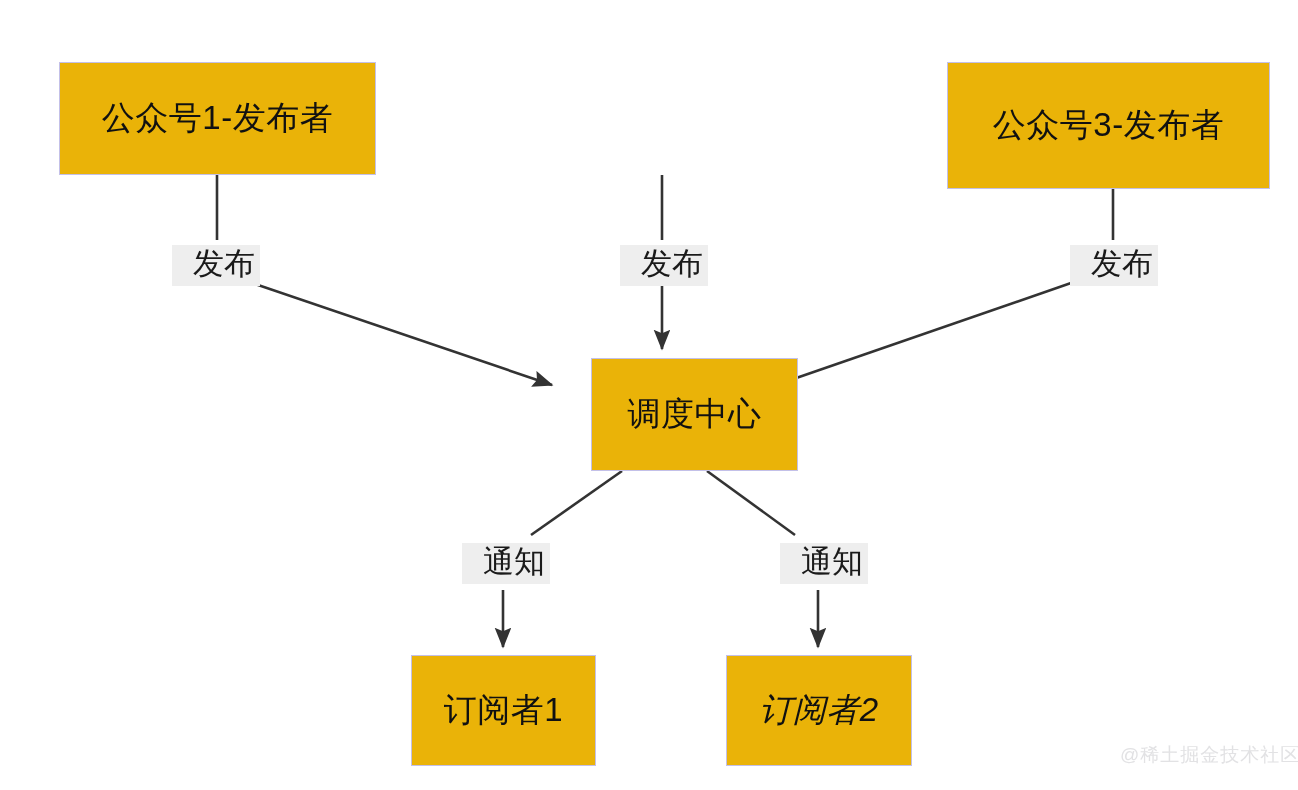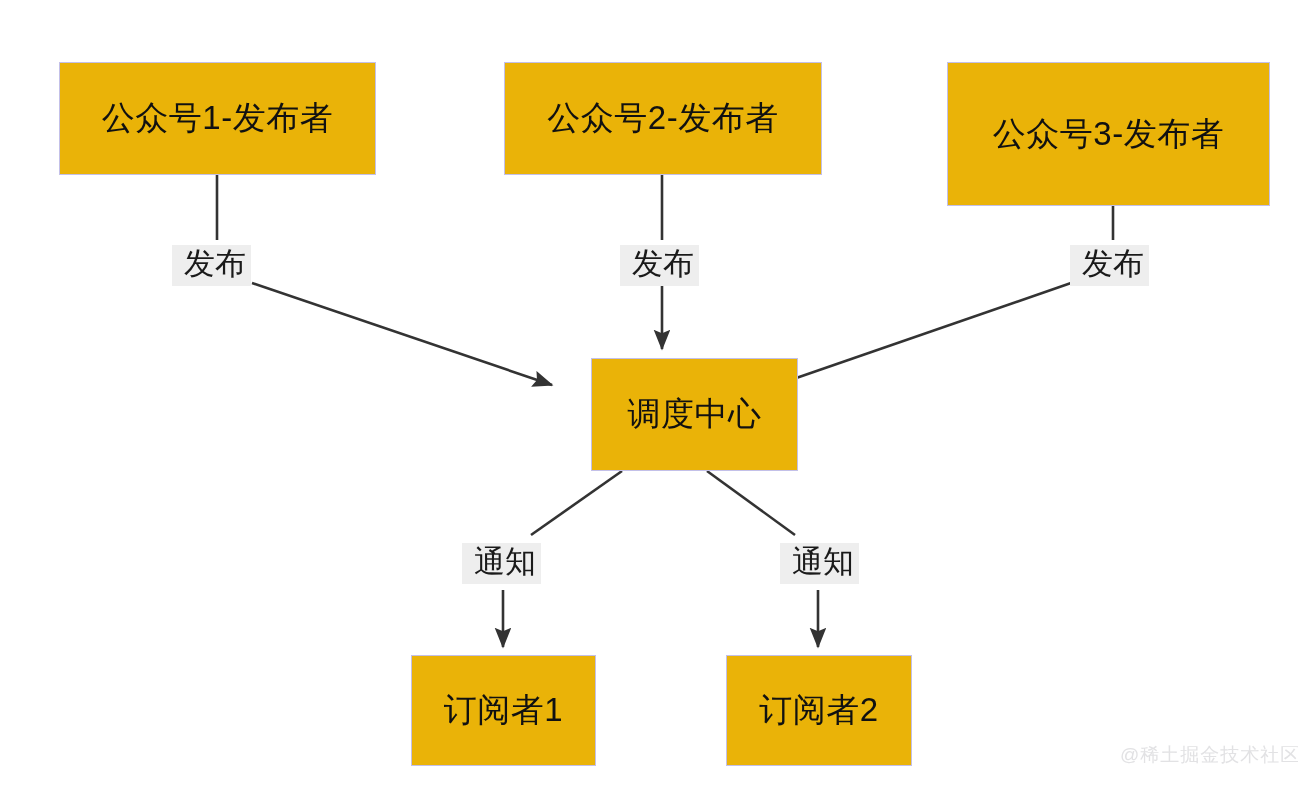--- a/index.html
+++ b/index.html
@@ -43,21 +43,21 @@
   .node-label {
     display: block;
     white-space: nowrap;
   }
   .edge-label {
     position: absolute;
     background: #eeeeee;
     color: #1a1a1a;
     font-size: 31px;
     line-height: 1.18;
-    padding: 1px 5px 3px 12px;
+    padding: 1px 5px 3px 21px;
     white-space: nowrap;
     box-sizing: border-box;
   }
   .watermark {
     position: absolute;
     color: #e2e2e4;
     font-size: 19px;
     letter-spacing: 1px;
     white-space: nowrap;
     user-select: none;
@@ -88,37 +88,34 @@
     <path d="M503,590 L503,647" stroke="#333333" stroke-width="2.6" fill="none" marker-end="url(#arrowhead)"></path>
 
     <path d="M707,471 L795,535" stroke="#333333" stroke-width="2.6" fill="none"></path>
     <path d="M818,590 L818,647" stroke="#333333" stroke-width="2.6" fill="none" marker-end="url(#arrowhead)"></path>
   </svg>
 
   <div class="node" style="left:59px; top:62px; width:317px; height:113px;">
     <span class="node-label">公众号1-发布者</span>
   </div>
 
-  <div class="node" style="left:504px; top:62px; width:318px; height:113px;">
-    <span class="node-label">公众号2-发布者</span>
-  </div>
 
-  <div class="node" style="left:947px; top:62px; width:323px; height:144px;">
+  <div class="node" style="left:947px; top:62px; width:323px; height:127px;">
     <span class="node-label">公众号3-发布者</span>
   </div>
 
   <div class="node" style="left:559px; top:358px; width:207px; height:113px;margin-left:32px;">
     <span class="node-label">调度中心</span>
   </div>
 
   <div class="node" style="left:411px; top:655px; width:185px; height:111px;text-align:center;">
     <span class="node-label">订阅者1</span>
   </div>
 
-  <div class="node" style="left:726px; top:655px; width:186px; height:111px;">
+  <div class="node" style="left:726px; top:655px; width:186px; height:111px;font-style:italic;">
     <span class="node-label">订阅者2</span>
   </div>
 
   <div class="edge-label" style="left:172px; top:245px;">发布</div>
 
   <div class="edge-label" style="left:620px; top:245px;">发布</div>
 
   <div class="edge-label" style="left:1070px; top:245px;">发布</div>
 
   <div class="edge-label" style="left:462px; top:543px;">通知</div>

